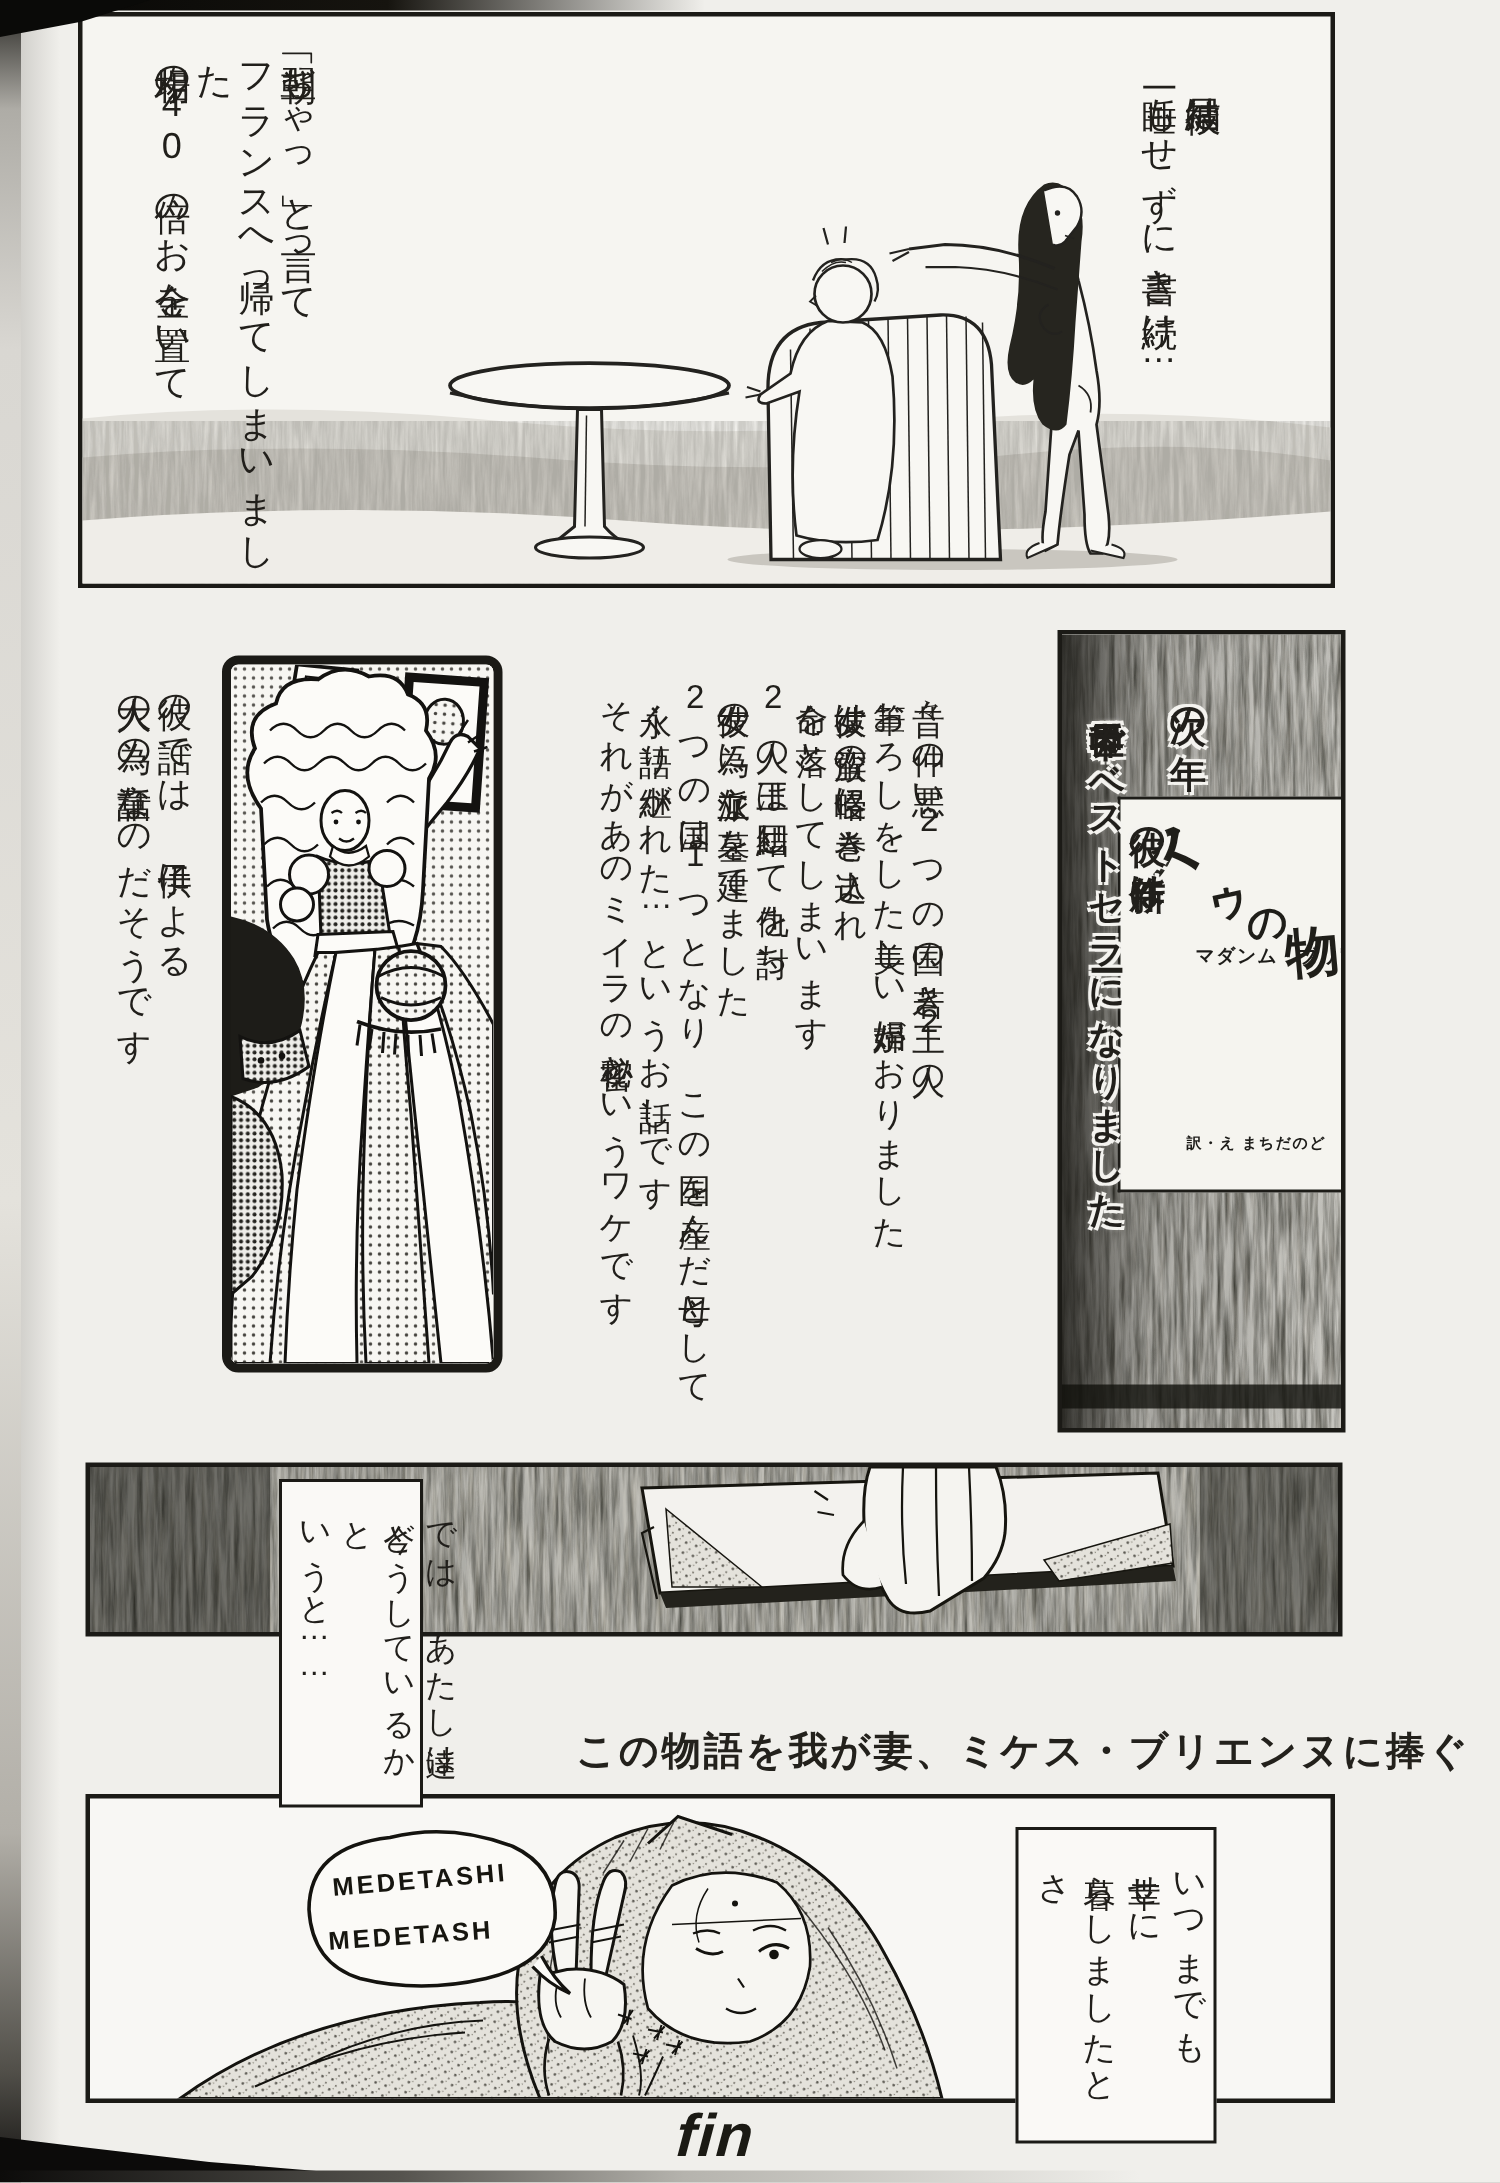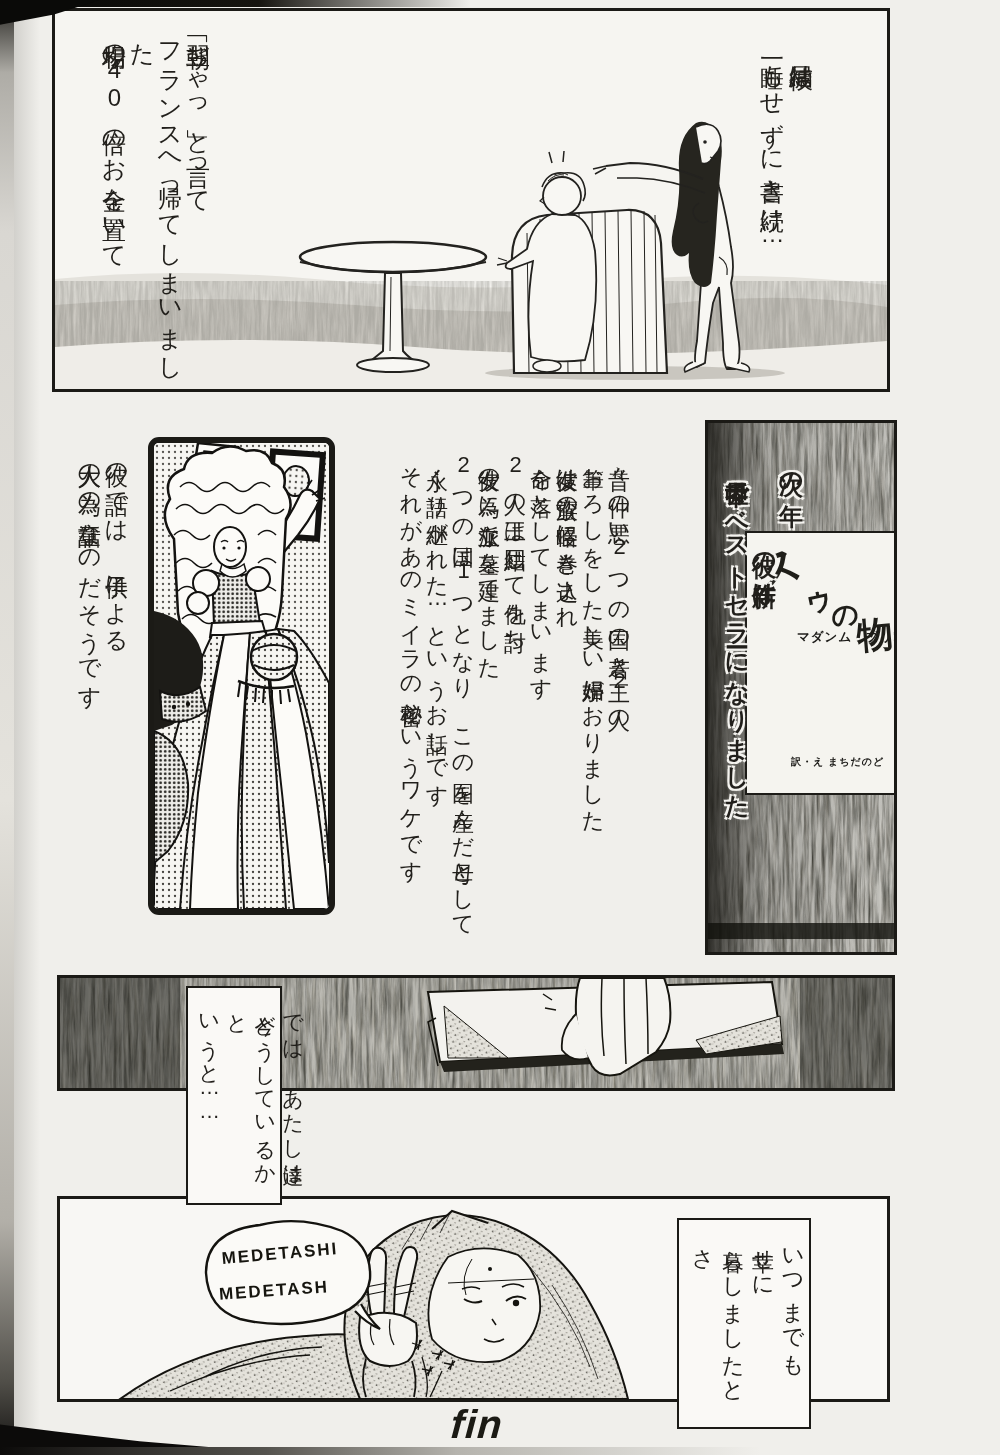--- a/index.html
+++ b/index.html
@@ -306,20 +306,21 @@
     </svg>
   </div>
   <div class="textbox" id="box-now">
     <div class="vtext">
       <span class="vcol">では あたし達は</span>
       <span class="vcol">今どうしているかと</span>
       <span class="vcol">いうと……</span>
     </div>
   </div>
 
+  <div id="dedication">この物語を我が妻、ミケス・ブリエンヌに捧ぐ</div>
 
   <div class="panel" id="panel-end" style="left:57px;top:1196px;width:833px;height:206px;background:#f8f7f4;">
     <svg viewBox="0 0 827 200" preserveAspectRatio="none">
 
       <path d="M60,200 Q140,142 260,136 Q310,132 336,150 L346,200 Z" fill="url(#spk)" stroke="#14130f" stroke-width="2"></path>
       <path d="M140,180 Q200,150 262,148 M110,192 Q180,160 250,156" fill="none" stroke="#14130f" stroke-width="1.3"></path>
 
       <path d="M300,200 Q275,140 290,92 Q302,48 350,26 Q398,6 446,26 Q500,48 530,104 Q556,150 568,200 Z" fill="url(#spk)" stroke="#14130f" stroke-width="2"></path>
       <path d="M372,30 L392,12 L428,24" fill="url(#spk)" stroke="#14130f" stroke-width="2"></path>
       <path d="M356,28 l-14,22 M372,20 l-12,22 M390,14 l-10,20 M322,60 Q300,110 306,170 M492,86 Q522,130 538,180 M470,68 Q512,118 530,168" fill="none" stroke="#14130f" stroke-width="1" opacity="0.8"></path>

